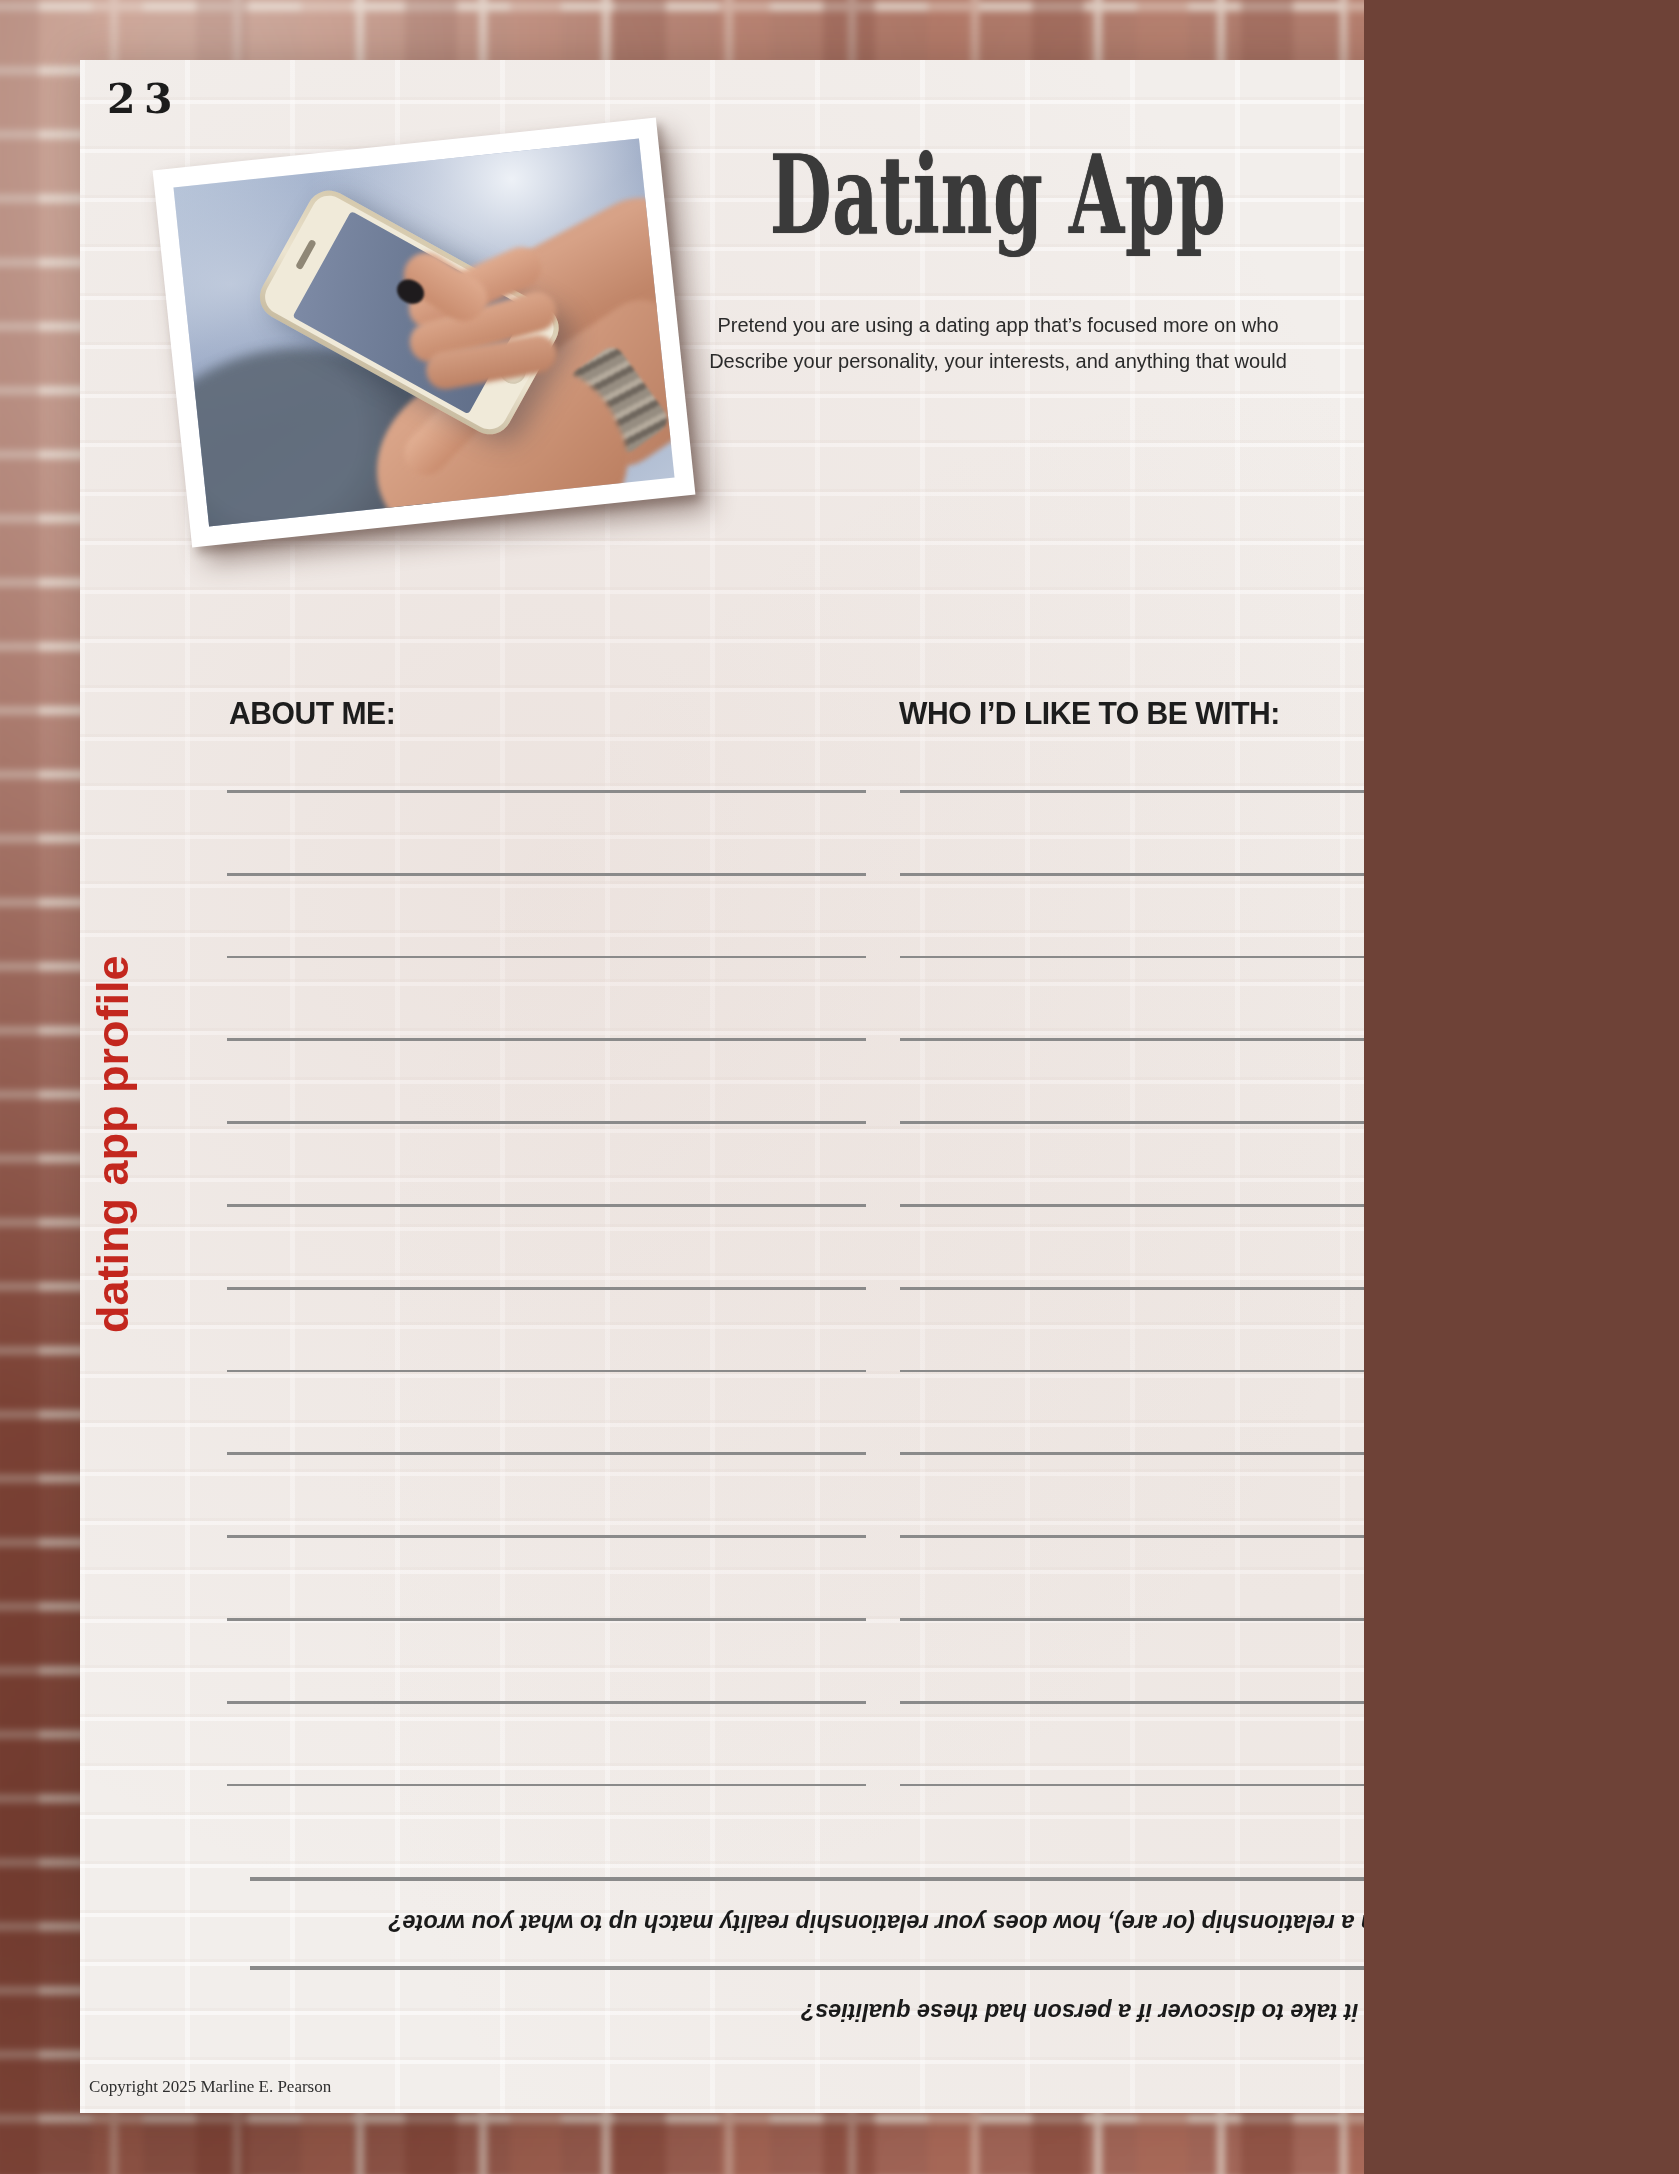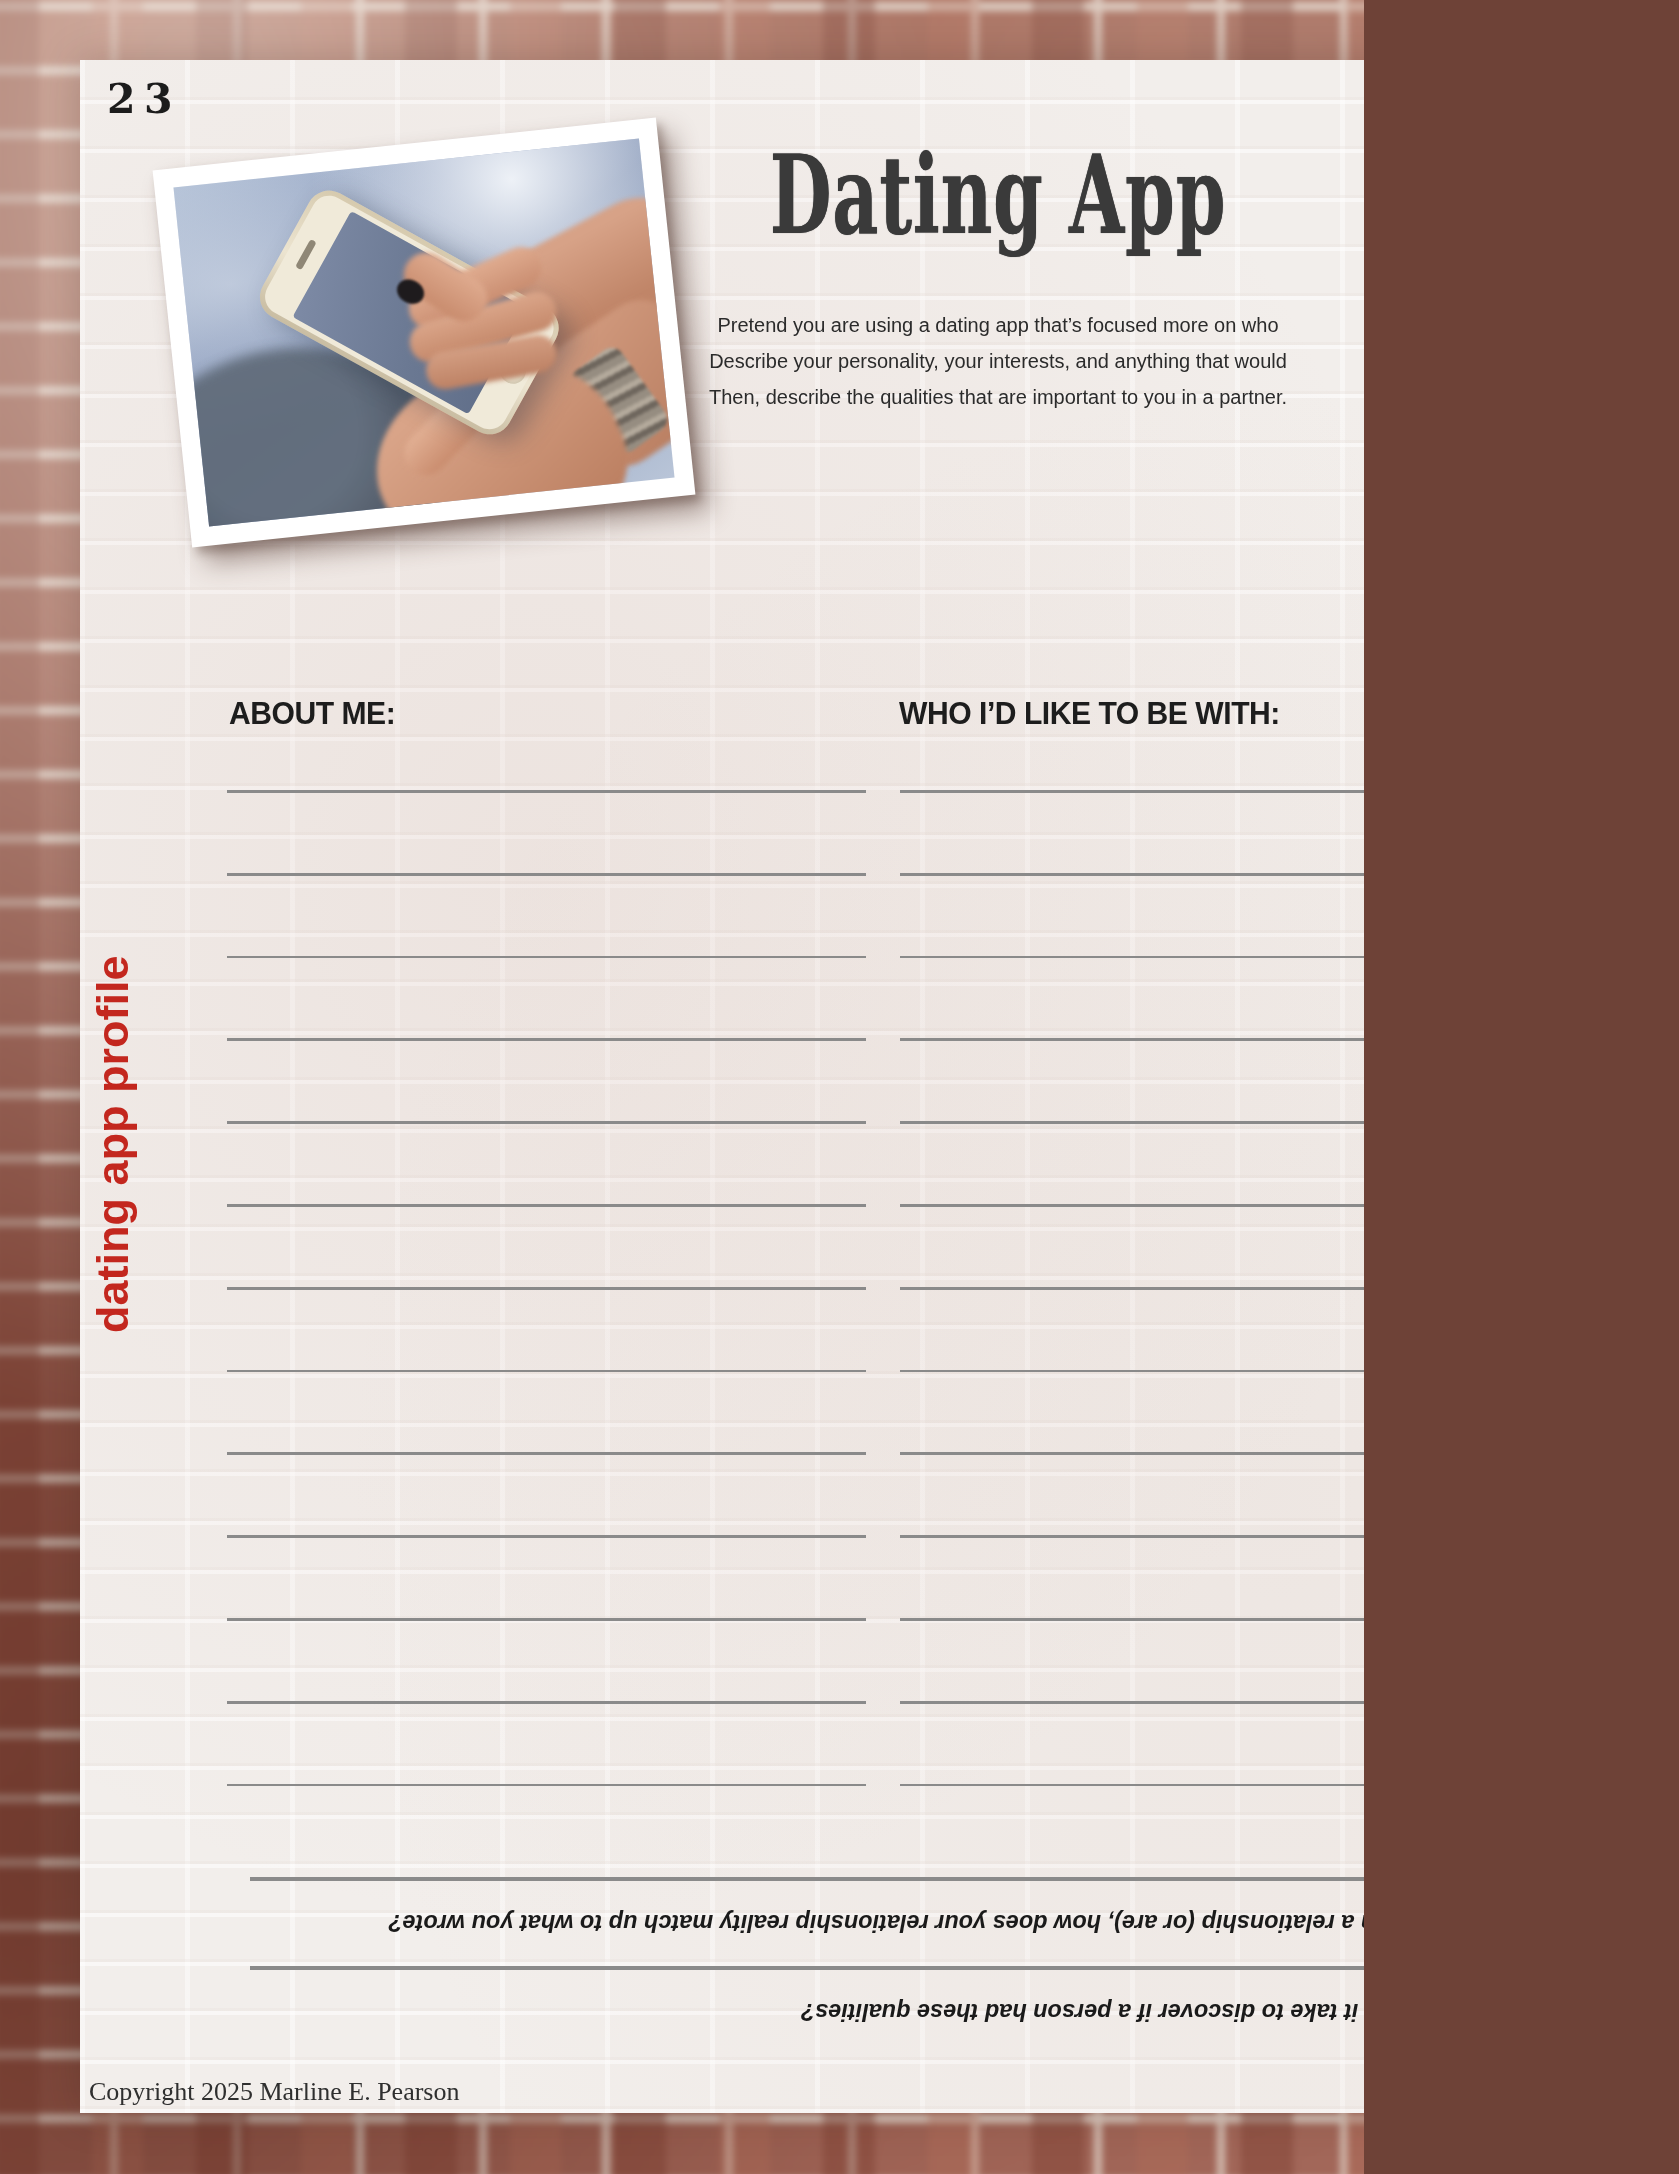--- a/index.html
+++ b/index.html
@@ -115,21 +115,21 @@
   .flip-q.q1{top:1896px;padding-left:47px;}
   .flip-q.q2{top:1985px;padding-left:58px;}
 
   
   .side-label{position:absolute;left:87px;top:1333px;width:433px;height:53px;
     transform:rotate(-90deg);transform-origin:top left;
     font-weight:bold;font-size:45px;color:#c3271e;letter-spacing:0;}
 
   
   .copyright{position:absolute;left:89px;top:2077px;
-    font-family:"Liberation Serif", serif;font-size:26px;color:#2f2f2f;}
+    font-family:"Liberation Serif", serif;font-size:17px;color:#2f2f2f;}
 </style>
 </head>
 <body>
 
 <div id="canvas">
 
   <div class="brick-bg"></div>
 
   <div class="paper"></div>
 
@@ -155,21 +155,20 @@
       <div class="thumb skin"></div>
       <div class="thumb-nail"></div>
     </div>
   </div>
 
   <div class="title">Dating App</div>
 
   <div class="intro">
     <span>Pretend you are using a dating app that’s focused more on who</span>
     <span>Describe your personality, your interests, and anything that would</span>
-    <span>Then, describe the qualities that are important to you in a partner.</span>
   </div>
 
   <div class="col-header left">ABOUT ME:</div>
   <div class="col-header right">WHO I’D LIKE TO BE WITH:</div>
 
   <div class="rules left">
       <div class="rule"></div>
       <div class="rule"></div>
       <div class="rule"></div>
       <div class="rule"></div>

